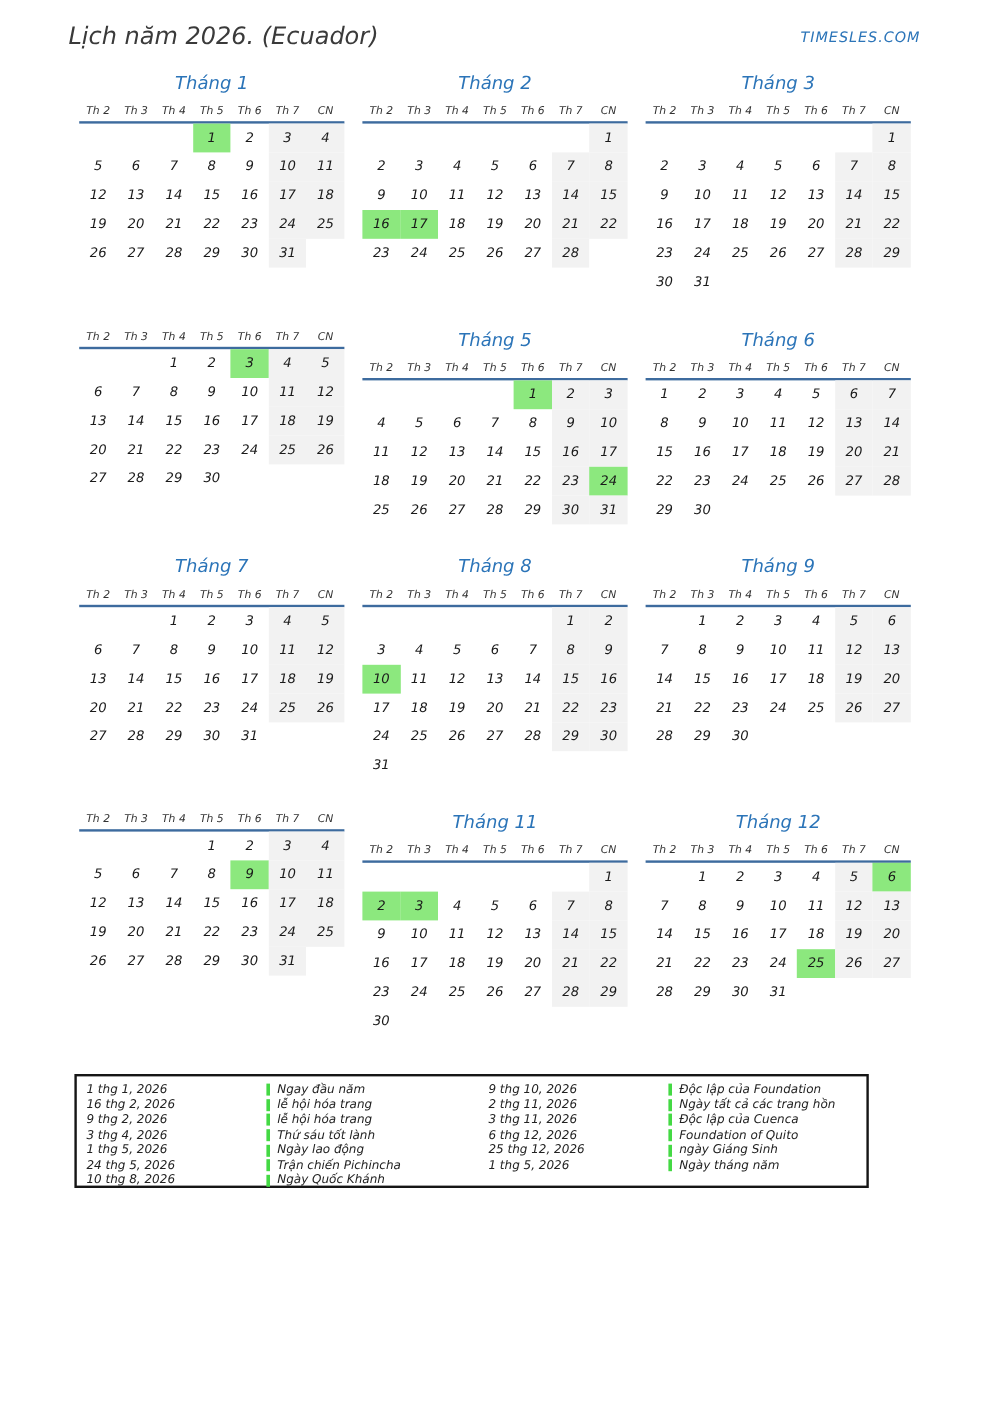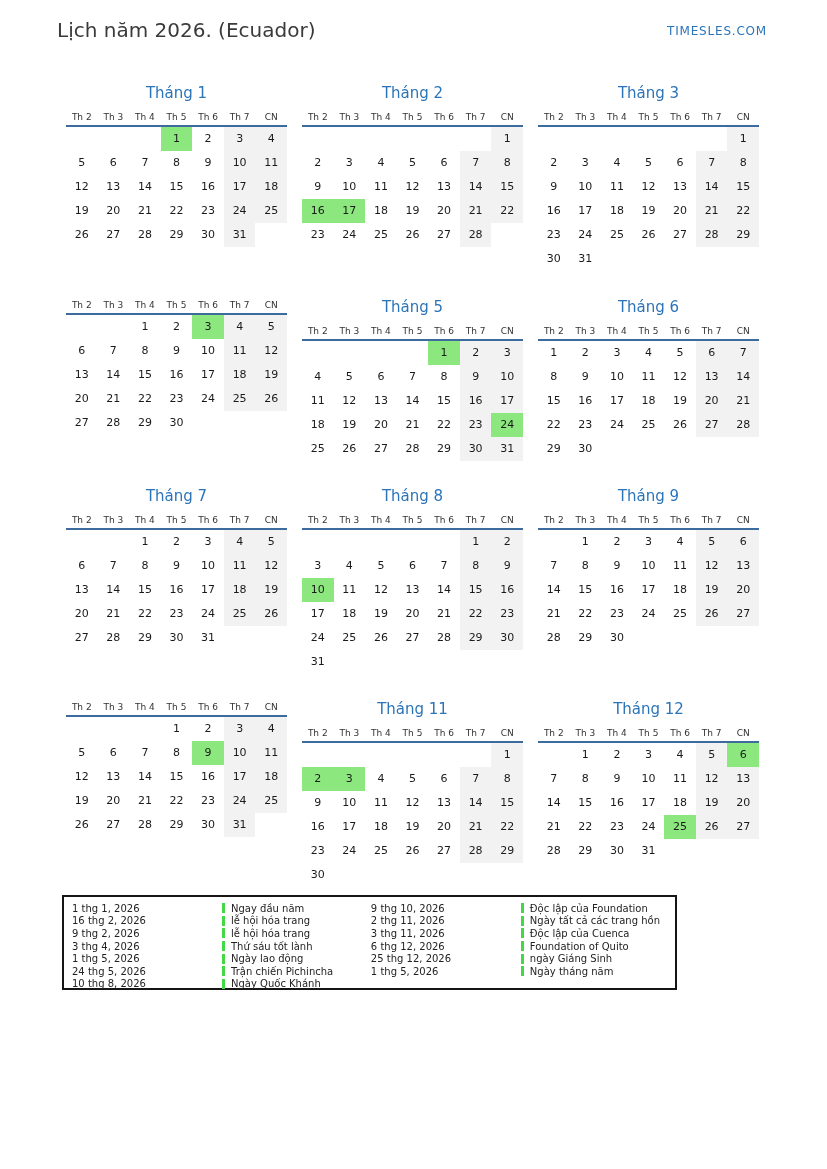--- a/index.html
+++ b/index.html
@@ -1,36 +1,36 @@
 <!DOCTYPE html>
 <html style="--blue: #2b74b8; --line: #3d6b9e; --weekend: #f2f2f2; --holiday: #8ce87e; --bargreen: #44d944;"><head>
 <meta charset="utf-8">
 <style>
   * { box-sizing: border-box; }
   html,body { margin:0; padding:0; background:#fff; }
   body { font-family:"DejaVu Sans", "Liberation Sans", sans-serif; }
-  .page { position:relative; width:827px; height:1169px; background:#fff; overflow:hidden; }
+  .page { position:relative; width:827px; height:1169px; background:#fff; overflow:hidden;font-style:italic; }
 
   .page-title { position:absolute; left:57px; top:17px; font-size:20px; line-height:26px; color:#3a3a3a; }
   .site-link { position:absolute; right:60px; top:24px; font-size:12px; letter-spacing:0.8px;
                color:var(--blue); text-decoration:none; cursor:pointer; }
 
-  .months { position:absolute; left:66px; top:78px;
+  .months { position:absolute; left:66px; top:54px;
             display:grid; grid-template-columns:repeat(3, 221px); column-gap:15px;
             grid-template-rows:214px 189px 213px auto; }
   .month { padding-top:5px; }
   .m-title { font-size:15px; line-height:20px; color:var(--blue); text-align:center; margin-bottom:6px; }
   .wd-row, .wk-row { display:grid; grid-template-columns:repeat(7, 1fr); }
   .wd { font-size:9px; color:#333; text-align:center; height:16px; line-height:16px; white-space:nowrap; }
   .m-line { height:2px; background:var(--line); }
   .day { font-size:11px; color:#1a1a1a; text-align:center; height:24px; line-height:24px; }
   .we  { background:var(--weekend); }
   .hol { background:var(--holiday); }
 
-  .legend { position:absolute; left:62px; top:895px; width:615px; height:95px;
+  .legend { position:absolute; left:62px; top:895px; width:662px; height:95px;
             border:2px solid #151515; display:flex; padding:5px 15px 0 8px; }
   .lcol-left  { width:335px; }
   .lcol-right { flex:1; }
   .lrow { display:flex; align-items:center; height:12.6px; font-size:10px; color:#222; white-space:nowrap; }
   .ldate { width:150px; }
   .lbar { width:3px; height:10px; background:var(--bargreen); margin-right:6px; flex:0 0 3px; }
 </style>
 </head>
 <body>
 

